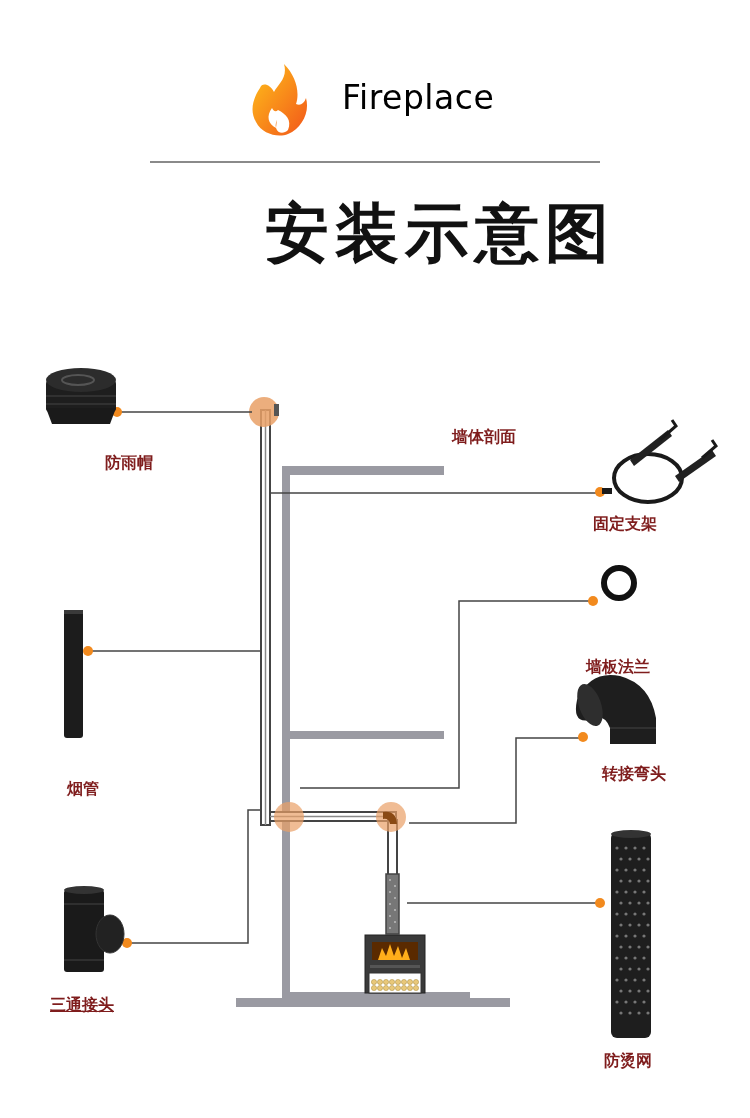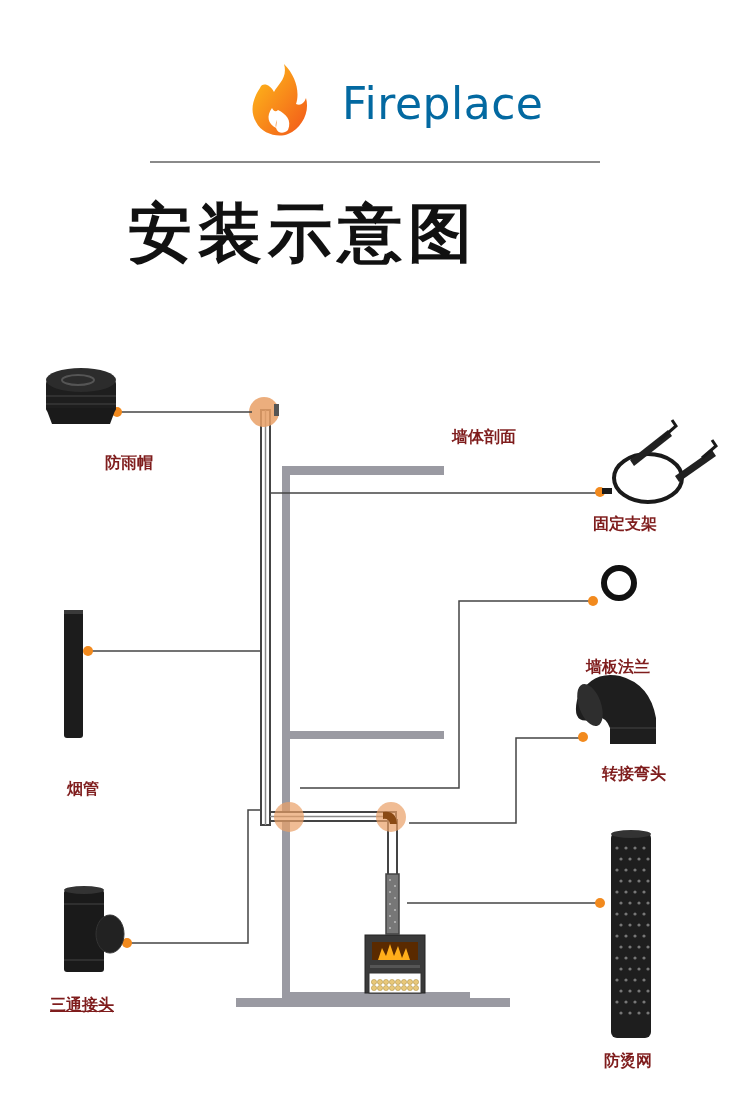--- a/index.html
+++ b/index.html
@@ -1,23 +1,23 @@
 <!DOCTYPE html>
 <html><head>
   <meta charset="utf-8">
   <style>
     html, body { margin: 0; padding: 0; background: #ffffff; }
     body { width: 750px; height: 1118px; position: relative; overflow: hidden;
            font-family: "DejaVu Sans", "Liberation Sans", sans-serif; color: #222; }
     .abs { position: absolute; }
     #brand { left: 248px; top: 60px; height: 80px; display: flex; align-items: center; }
-    #brand-name { position: absolute; left: 342px; top: 78px; font-size: 44px; color: #0369a1;
+    #brand-name { position: absolute; left: 342px; top: 78px; font-size: 33px; color: #000000;
                   font-family: "DejaVu Sans", sans-serif; letter-spacing: 0.5px; }
     #divider { left: 150px; top: 161px; width: 450px; height: 2px; background: #8a8a8a; }
-    #title { left: 4px; top: 190px; width: 598px; text-align: center; font-size: 64px; font-weight: bold;
+    #title { left: 17px; top: 190px; width: 598px; text-align: right; font-size: 64px; font-weight: bold;
              color: #111; letter-spacing: 6px; font-family: "DejaVu Sans", sans-serif; }
     .label { position: absolute; font-size: 16px; color: #7f1d1d; font-weight: bold; white-space: nowrap; }
     svg#diagram { position: absolute; left: 0; top: 0; }
   </style>
 </head>
 <body>
 
 <div id="brand" class="abs">
   <svg width="64" height="76" viewBox="0 0 64 76">
     <defs>

